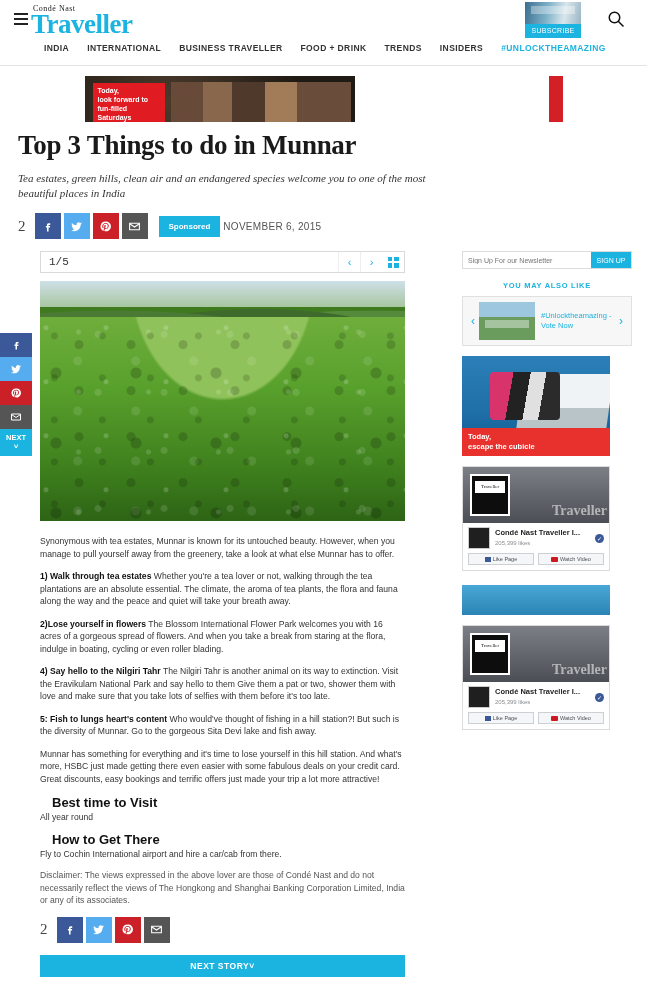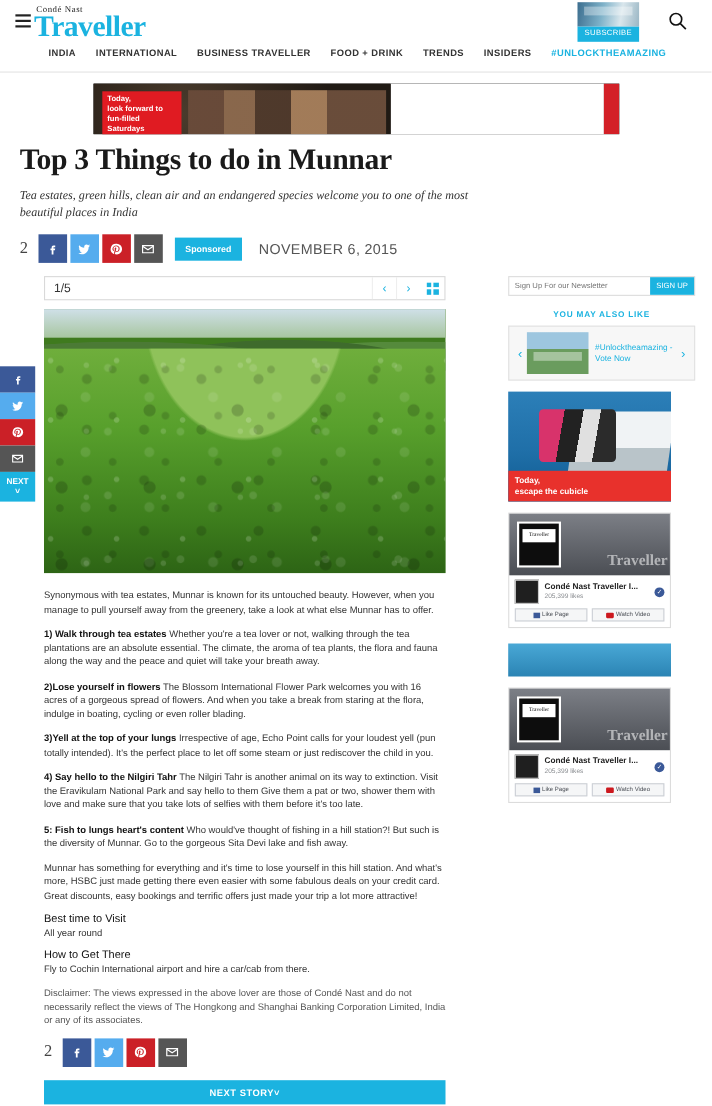--- a/index.html
+++ b/index.html
@@ -156,21 +156,21 @@
   .sq.fb { background: #3b5998; }
   .sq.tw { background: #55acee; }
   .sq.pi { background: #cb2027; }
   .sq.ml { background: #555; }
   .sponsored {
     background: #1bb3e0; color: #fff;
     font-size: 8px; font-weight: bold;
     padding: 6px 10px; margin-left: 8px;
   }
   .pubdate {
-    font-size: 13px; color: #555; margin-left: 12px; letter-spacing: .3px;
+    font-size: 10px; color: #555; letter-spacing: .3px;
   }
 
   
   .rail {
     position: absolute; left: 0; top: 333px;
     width: 56px;
     border-radius: 10px;
   }
   .rail .sq { width: 32px; height: 24px; }
   .rail .sq svg { width: 12px; height: 12px; }
@@ -190,21 +190,21 @@
 
   
   .gallery-nav {
     display: flex; align-items: center;
     border: 1px solid #d9d9d9;
     height: 22px; width: 365px;
     background: #fff;
   }
   .gallery-nav .counter {
     flex: 1; font-size: 11px; color: #333; padding-left: 8px;
-    font-family: Liberation Sans, sans-serif;
+    font-family: Liberation Mono, monospace;
   }
   .gallery-nav .navbtn {
     width: 22px; height: 20px; display: flex; align-items: center; justify-content: center;
     color: #1bb3e0; font-size: 11px; border-left: 1px solid #eee;
   }
   .gallery-nav .gridbtn {
     width: 22px; height: 20px; display: flex; align-items: center; justify-content: center;
   }
   .grid-ico { width: 11px; height: 11px; display: grid; grid-template-columns: 1fr 1fr; grid-template-rows: 1fr 1fr; gap: 1.5px; }
   .grid-ico i { background: #1bb3e0; display: block; }
@@ -246,21 +246,21 @@
   }
 
   
   .body-copy { width: 365px; margin-top: 14px; }
   .body-copy p {
     margin: 0 0 10px 0;
     font-size: 8.6px; line-height: 12.5px; color: #333;
   }
   .body-copy p b { color: #111; }
   .body-copy .disclaimer { color: #555; }
-  .subhead { font-weight: normal; font-size: 10px; color: #111; margin: 0 0 2px 0; }
+  .subhead { font-weight: bold; font-size: 13px; color: #111; margin: 0 0 2px 12px; }
   .subline { font-size: 8.6px; color: #333; margin: 0 0 10px 0; }
 
   
   .bottom-share {
     margin-top: 8px; display: flex; align-items: center; gap: 3px;
   }
   .next-story {
     margin: 12px 0 0 0;
     width: 365px; height: 22px;
     background: #1bb3e0; color: #fff;
@@ -512,21 +512,20 @@
         <div class="sky"></div>
         <div class="hills"></div>
         <div class="field"></div>
         <div class="leaf-texture"></div>
       </div>
 
       <div class="body-copy">
         <p>Synonymous with tea estates, Munnar is known for its untouched beauty. However, when you manage to pull yourself away from the greenery, take a look at what else Munnar has to offer.</p>
         <p><b>1) Walk through tea estates</b> Whether you're a tea lover or not, walking through the tea plantations are an absolute essential. The climate, the aroma of tea plants, the flora and fauna along the way and the peace and quiet will take your breath away.</p>
         <p><b>2)Lose yourself in flowers</b> The Blossom International Flower Park welcomes you with 16 acres of a gorgeous spread of flowers. And when you take a break from staring at the flora, indulge in boating, cycling or even roller blading.</p>
-        <p><b>3)Yell at the top of your lungs</b> Irrespective of age, Echo Point calls for your loudest yell (pun totally intended). It's the perfect place to let off some steam or just rediscover the child in you.</p>
         <p><b>4) Say hello to the Nilgiri Tahr</b> The Nilgiri Tahr is another animal on its way to extinction. Visit the Eravikulam National Park and say hello to them Give them a pat or two, shower them with love and make sure that you take lots of selfies with them before it's too late.</p>
         <p><b>5: Fish to lungs heart's content</b> Who would've thought of fishing in a hill station?! But such is the diversity of Munnar. Go to the gorgeous Sita Devi lake and fish away.</p>
         <p>Munnar has something for everything and it's time to lose yourself in this hill station. And what's more, HSBC just made getting there even easier with some fabulous deals on your credit card. Great discounts, easy bookings and terrific offers just made your trip a lot more attractive!</p>
 
         <div class="subhead">Best time to Visit</div>
         <div class="subline">All year round</div>
 
         <div class="subhead">How to Get There</div>
         <div class="subline">Fly to Cochin International airport and hire a car/cab from there.</div>
 

